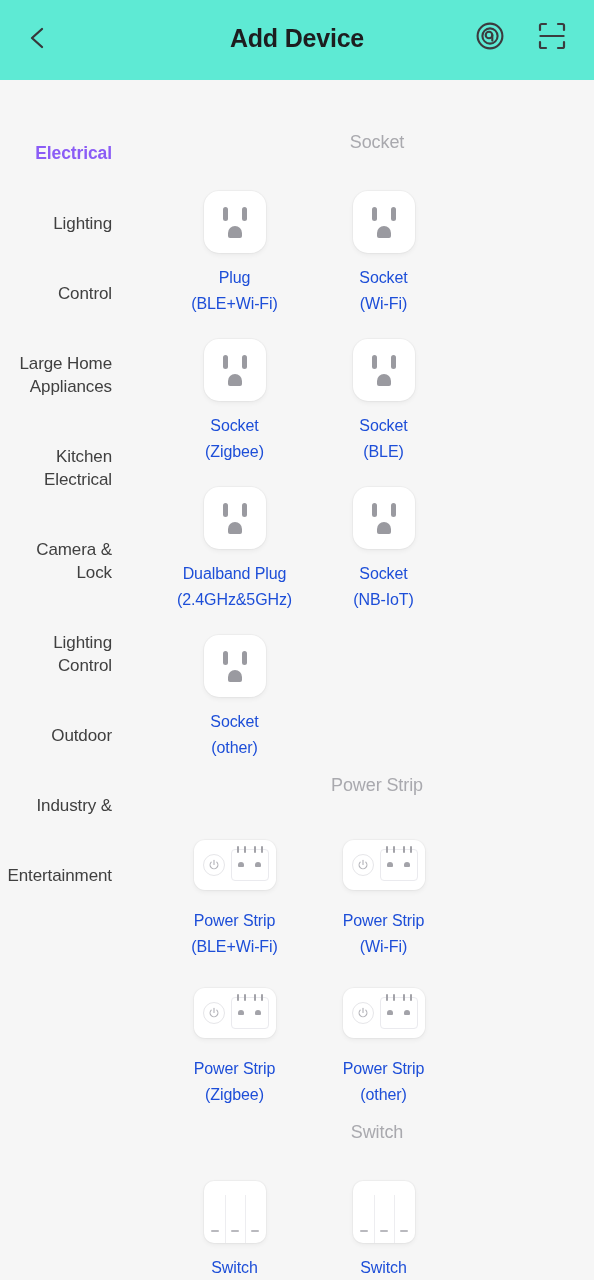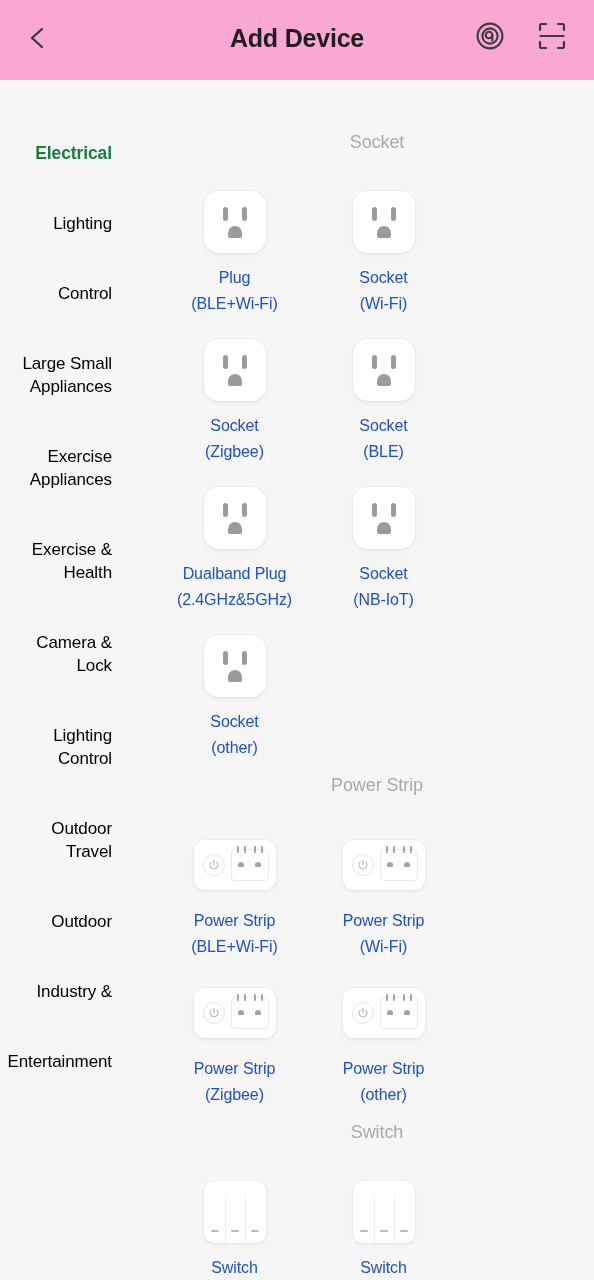--- a/index.html
+++ b/index.html
@@ -20,21 +20,21 @@
     overflow: hidden;
   }
 
   
   .header {
     position: relative;
     height: 80px;
     width: 594px;
     display: flex;
     align-items: center;
-    background: #f9a8d4;
+    background: #5eead4;
     text-decoration: underline;
   }
   .back-btn {
     position: absolute;
     left: 14px;
     top: 16px;
     width: 48px;
     height: 48px;
     display: flex;
     align-items: center;
@@ -89,27 +89,27 @@
     flex-direction: column;
     align-items: flex-end;
     background: #f6f6f6;
   }
   .side-item {
     width: 160px;
     padding: 0 48px 0 6px;
     text-align: right;
     font-size: 17px;
     line-height: 23px;
-    color: #000000;
+    color: #404040;
     margin-bottom: 47px;
     cursor: pointer;
     letter-spacing: -0.1px;
   }
   .side-item.active {
-    color: #15803d;
+    color: #8b5cf6;
     font-weight: bold;
     font-size: 17.5px;
   }
 
   
   .content {
     flex: 1 1 auto;
     width: 434px;
     padding-top: 52px;
   }
@@ -310,26 +310,24 @@
 
     </div>
   </div>
 
   <div class="body-wrap">
 
     <div class="sidebar">
         <div class="side-item active">Electrical</div>
         <div class="side-item">Lighting</div>
         <div class="side-item">Control</div>
-        <div class="side-item">Large Small Appliances</div>
-        <div class="side-item">Exercise Appliances</div>
-        <div class="side-item">Exercise &amp; Health</div>
+        <div class="side-item">Large Home Appliances</div>
+        <div class="side-item">Kitchen Electrical</div>
         <div class="side-item">Camera &amp; Lock</div>
         <div class="side-item">Lighting Control</div>
-        <div class="side-item">Outdoor Travel</div>
         <div class="side-item">Outdoor</div>
         <div class="side-item">Industry &amp;</div>
         <div class="side-item">Entertainment</div>
       </div>
 
     <div class="content">
         <div class="section">
           <div class="section-title">Socket</div>
           <div class="grid">
             <div class="cell">

